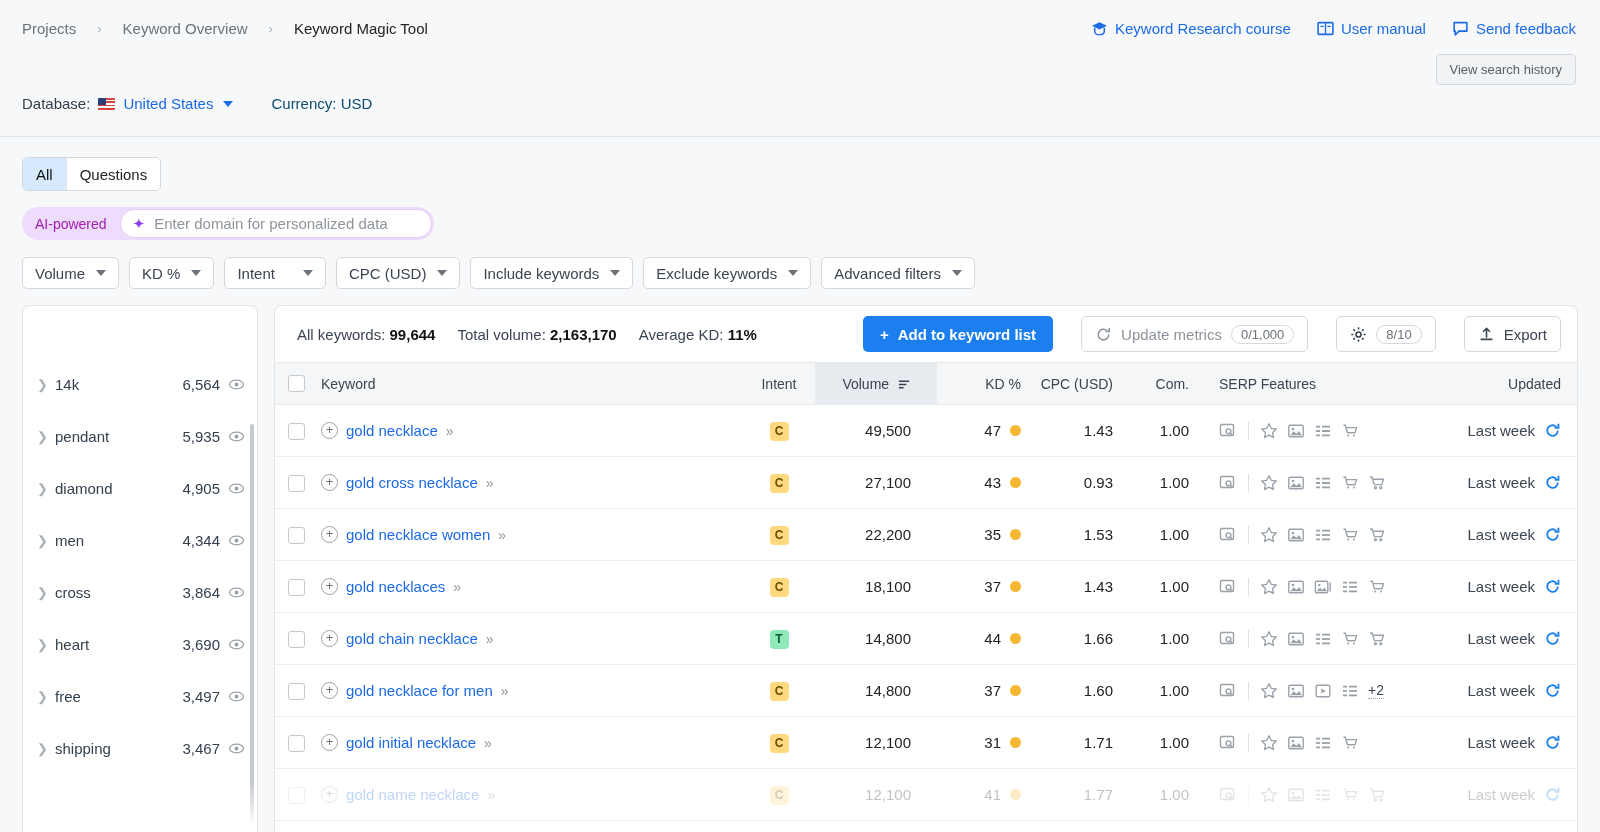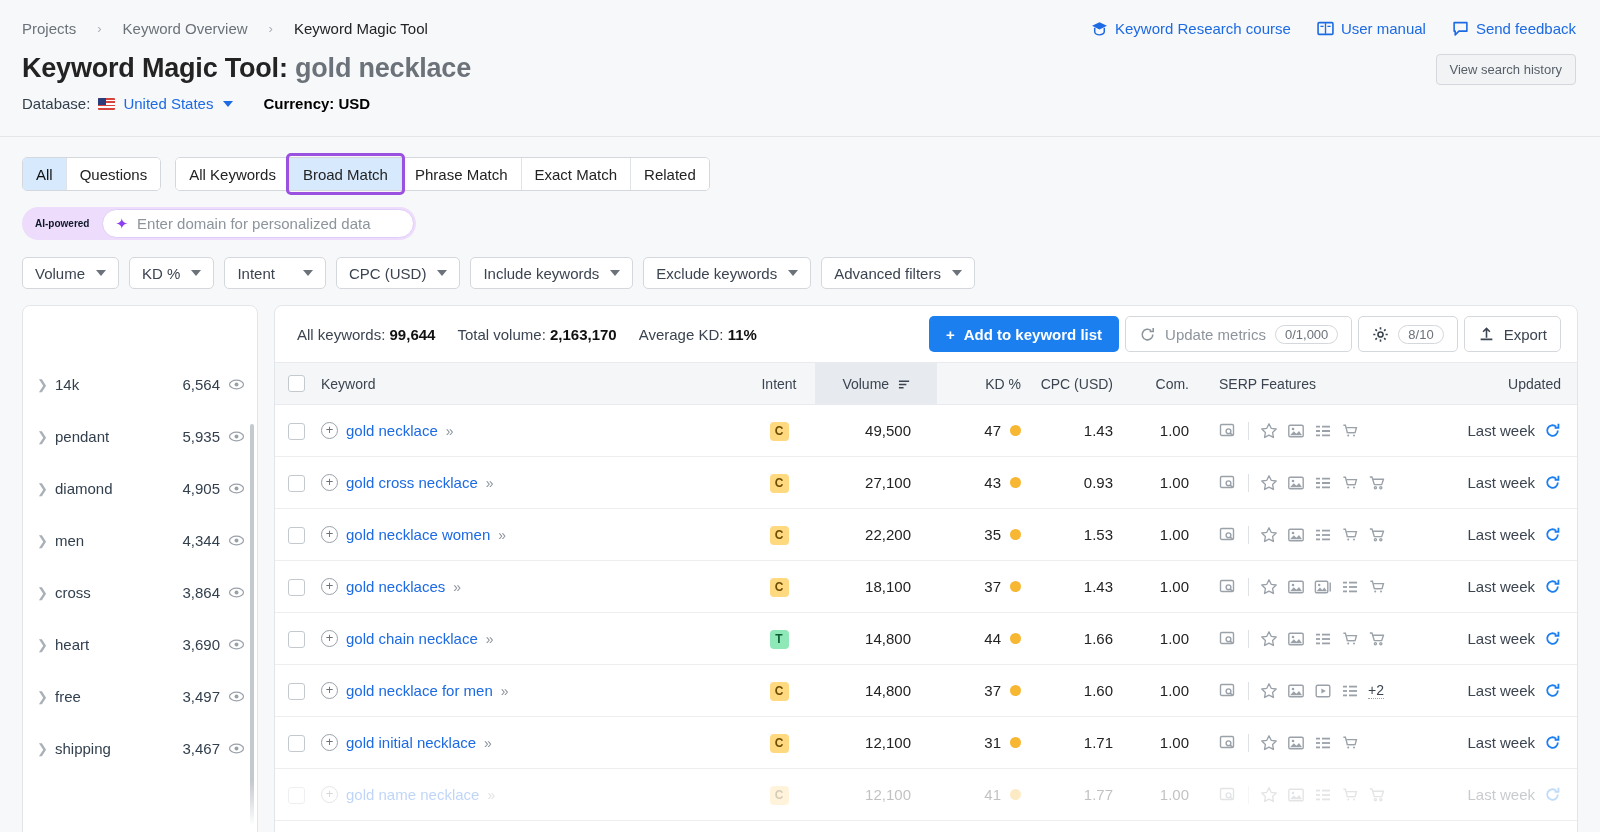--- a/index.html
+++ b/index.html
@@ -18,21 +18,21 @@
   .bc-cur { color: #232324; }
   .pagetitle { position: absolute; left: 22px; top: 53px; font-size: 27px; font-weight: bold; letter-spacing: -0.2px; }
   .pagetitle .q { color: #6b7279; font-weight: bold; }
   .dbrow { position: absolute; left: 22px; top: 95px; font-size: 15px; color: #323f4d; display: flex; align-items: center; gap: 8px; }
   .flag { display: inline-block; width: 17px; height: 12px; position: relative; border-radius: 1px; overflow: hidden; vertical-align: -1px;
           background: repeating-linear-gradient(180deg,#d7443e 0,#d7443e 1.7px,#fff 1.7px,#fff 3.4px); }
   .flag:before { content:""; position:absolute; left:0; top:0; width:8px; height:7px; background:#2c3e7a; }
   .dblink { color: #1c6ae4; cursor: pointer; }
   .caret { display:inline-block; width:0;height:0;border-left:5px solid transparent;border-right:5px solid transparent;border-top:6px solid #1c6ae4; margin-left:2px; vertical-align:2px;}
   .caret-g { border-top-color:#6b7279; }
-  .currency { margin-left: 22px; color: #000000; font-weight: bold; }
+  .currency { margin-left: 30px; color: #0c4a6e; }
 
   .toplinks { position: absolute; right: 24px; top: 20px; display: flex; align-items: center; gap: 26px; font-size: 15px; }
   .toplink { color: #1c6ae4; display: flex; align-items: center; gap: 7px; cursor: pointer; }
   .btn-history { position: absolute; right: 24px; top: 54px; height: 31px; padding: 0 13px; border: 1px solid #d4d8dc;
         border-radius: 4px; background: #f2f3f5; color: #575f68; font-size: 13px; display:flex; align-items:center; cursor:pointer; }
 
   .divider { position: absolute; left: 0; right: 0; top: 136px; height: 1px; background: #e3e6e9; }
 
   
   .tabsrow { position: absolute; left: 22px; top: 157px; display: flex; align-items: center; gap: 14px; }
@@ -45,21 +45,21 @@
   .tab.sel-outline { position: relative; background: #d7eafd; }
   .tab.sel-outline:after { content:""; position:absolute; left:-4px; top:-5px; right:-4px; bottom:-5px;
         border:3px solid #9b51e0; border-radius:5px; pointer-events:none; }
   .langbox { display:flex; align-items:center; gap:9px; height:34px; padding:0 13px; border:1px solid #d4d8dc;
         border-radius:5px; background:#fff; font-size:15px; color:#575f68; cursor:pointer; }
   .beta { background:#f15a24; color:#fff; font-size:12px; font-weight:bold; border-radius:9px; padding:2px 8px; }
 
   
   .aibar { position:absolute; left:22px; top:207px; height:33px; display:flex; align-items:center;
         background:#eddcfb; border-radius:17px; padding-right:2px; }
-  .ailabel { font-size:10px; color:#0f172a; padding:0 13px;font-weight:bold; }
+  .ailabel { font-size:14px; color:#a21caf; padding:0 13px; }
   .aiinput { height:29px; background:#fff; border-radius:15px; display:flex; align-items:center; gap:9px;
         padding:0 16px 0 12px; min-width:312px; border:1px solid #e0cdf7; }
   .sparkle { color:#8b3ff0; font-size:15px; }
   .aiph { font-size:15px; color:#8d949c; }
 
   
   .filters { position:absolute; left:22px; top:257px; display:flex; gap:10px; }
   .fbtn { height:32px; padding:0 12px; border:1px solid #d4d8dc; border-radius:5px; background:#fff;
         font-size:15px; color:#3b4450; display:flex; align-items:center; gap:9px; cursor:pointer; white-space:nowrap; }
   .fbtn.wide { gap:26px; }
@@ -77,21 +77,21 @@
   .sbname { flex:1; }
   .sbnum { color:#323f4d; margin-right:8px; }
   .eye { color:#9aa1a9; font-size:15px; }
   .sbscroll { position:absolute; right:3px; top:118px; width:4px; height:400px; background:#c4c9ce; border-radius:2px; }
   .sbfade { position:absolute; left:0; right:0; bottom:0; height:60px;
         background:linear-gradient(180deg,rgba(255,255,255,0),#fff 75%); pointer-events:none; }
 
   
   .main { position:absolute; left:274px; right:22px; top:305px; bottom:-10px; background:#fff;
         border:1px solid #e3e6e9; border-radius:8px; overflow:hidden; }
-  .toolbar { height:56px; display:flex; align-items:center; padding:0 16px 0 22px; gap:6px; }
+  .toolbar { height:56px; display:flex; align-items:center; padding:0 16px 0 22px; gap:28px; }
   .stats { font-size:15px; color:#3b4450; display:flex; gap:22px; }
   .stats b { color:#111; }
   .spacer { flex:1; }
   .btn-blue { height:36px; padding:0 17px; background:#1c7ff0; color:#fff; font-size:15px; font-weight:bold;
         border-radius:5px; display:flex; align-items:center; gap:9px; cursor:pointer; }
   .btn-grey { height:36px; padding:0 13px; border:1px solid #d4d8dc; background:#fff; border-radius:5px;
         font-size:15px; color:#8d949c; display:flex; align-items:center; gap:9px; cursor:pointer; }
   .btn-grey.dark { color:#3b4450; }
   .pill { border:1px solid #d4d8dc; border-radius:11px; padding:1px 9px; font-size:13px; color:#6b7279; }
 
@@ -136,24 +136,20 @@
 <div class="topwrap">
 
   <div class="breadcrumb">
     <span class="bc-link">Projects</span>
     <span class="bc-sep">›</span>
     <span class="bc-link">Keyword Overview</span>
     <span class="bc-sep">›</span>
     <span class="bc-cur">Keyword Magic Tool</span>
   </div>
 
-  <div class="pagetitle">
-    <span>Keyword Magic Tool:</span>
-    <span class="q">gold necklace</span>
-  </div>
 
   <div class="dbrow">
     <span>Database:</span>
     <span class="flag"></span>
     <span class="dblink">United States</span>
     <span class="caret"></span>
     <span class="currency">Currency: USD</span>
   </div>
 
   <div class="toplinks">
@@ -188,27 +184,20 @@
   </div>
 
   <div class="btn-history">View search history</div>
 </div>
 <div class="divider"></div>
 
 <div class="tabsrow">
   <div class="tabgroup">
     <div class="tab active">All</div>
     <div class="tab">Questions</div>
-  </div>
-  <div class="tabgroup">
-    <div class="tab">All Keywords</div>
-    <div class="tab sel-outline">Broad Match</div>
-    <div class="tab">Phrase Match</div>
-    <div class="tab">Exact Match</div>
-    <div class="tab">Related</div>
   </div>
 </div>
 
 <div class="aibar">
   <span class="ailabel">AI-powered</span>
   <div class="aiinput">
     <span class="sparkle">✦</span>
     <span class="aiph">Enter domain for personalized data</span>
   </div>
 </div>

